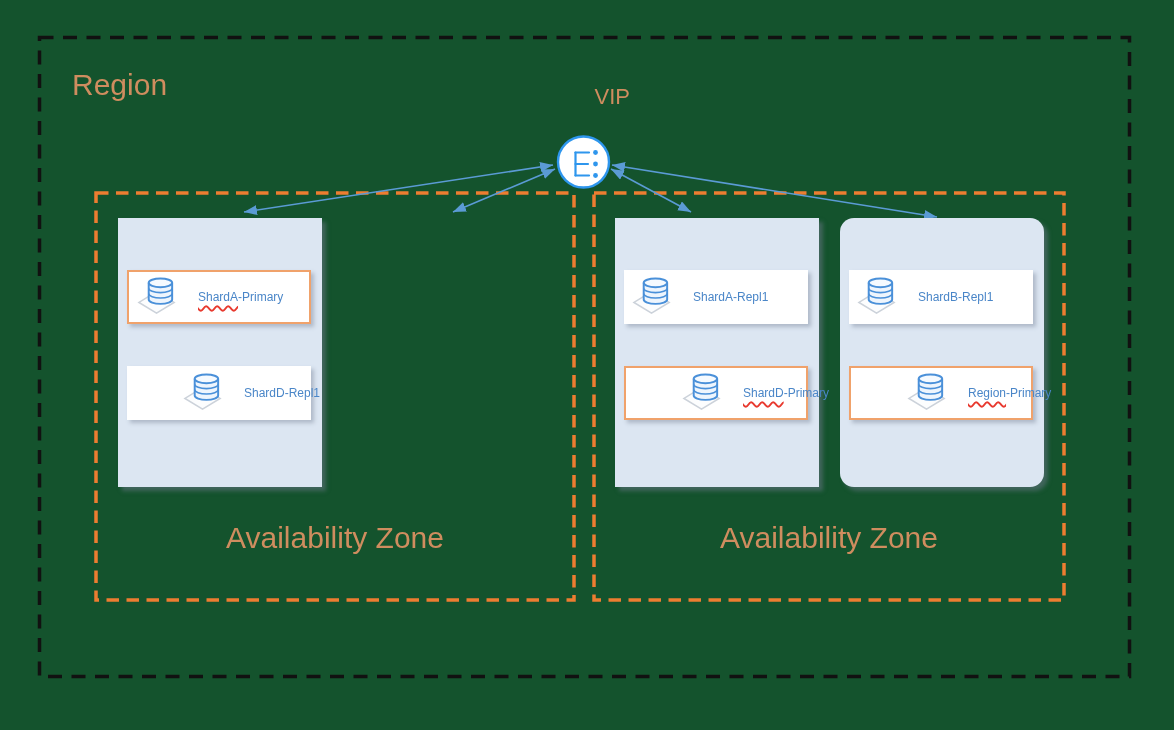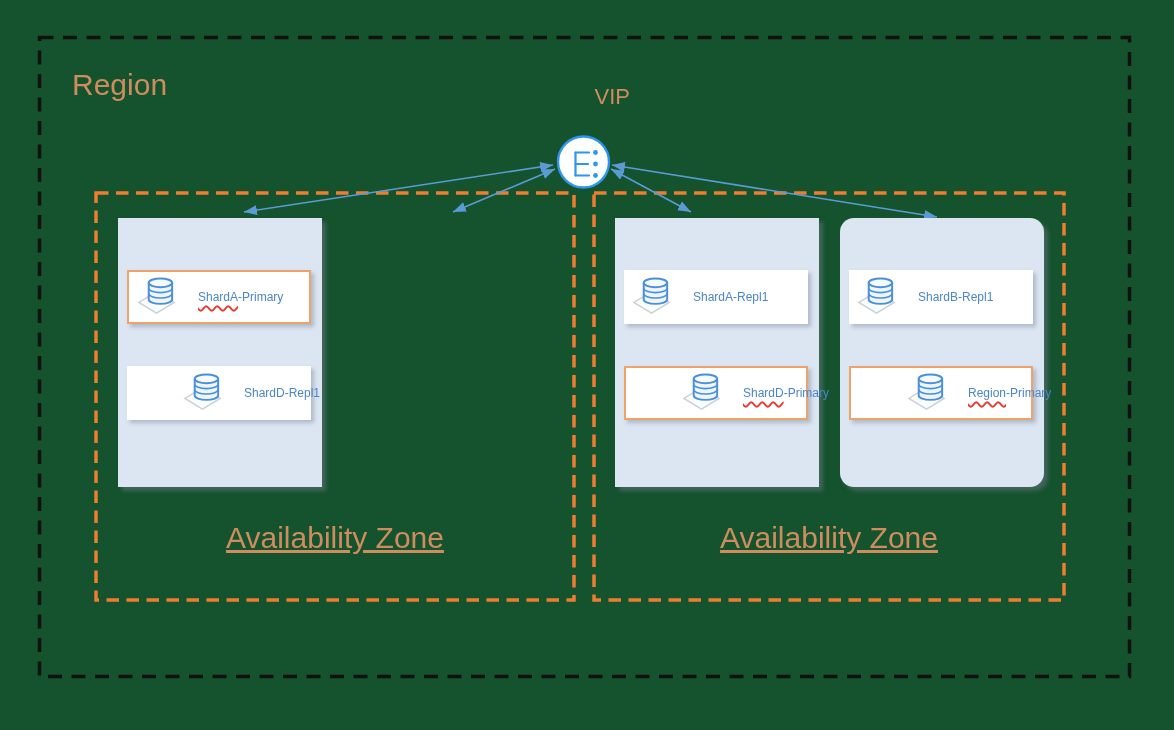--- a/index.html
+++ b/index.html
@@ -26,21 +26,21 @@
   .vip-circle{fill:#fff;stroke:var(--vip-icon-blue);stroke-width:2.4;}
   .vip-glyph{stroke:var(--vip-icon-blue);stroke-width:2.2;fill:none;stroke-linecap:round;}
   .vip-dot{fill:var(--vip-icon-blue);}
 
   .region-label{position:absolute;left:72px;top:68px;font-size:30px;color:var(--orange-text);}
   .vip-label{position:absolute;left:540px;top:84px;width:90px;text-align:right;font-size:22px;color:var(--orange-text);}
 
   .zone{position:absolute;top:193px;height:407px;}
   .zone-1{left:96px;width:478px;}
   .zone-2{left:594px;width:470px;}
-  .zone-label{position:absolute;top:328px;left:0;width:100%;text-align:center;font-size:30px;color:var(--orange-text);text-decoration:underline;}
+  .zone-label{position:absolute;top:328px;left:0;width:100%;text-align:center;font-size:30px;color:var(--orange-text);}
 
   .host{position:absolute;top:25px;width:204px;height:269px;background:var(--host-fill);
         box-shadow:4px 4px 4px rgba(110,120,140,.5);}
   .zone-1 .host-a{left:22px;} .zone-1 .host-b{left:252px;}
   .zone-2 .host-a{left:21px;text-align:center;} .zone-2 .host-b{left:246px;border-radius:14px;}
 
   .card{position:absolute;left:9px;width:184px;height:54px;background:var(--card-bg);
         box-shadow:3px 3px 4px rgba(120,130,150,.45);
         display:flex;align-items:center;}
   .card.row-1{top:52px;} .card.row-2{top:148px;padding-left:48px;}

